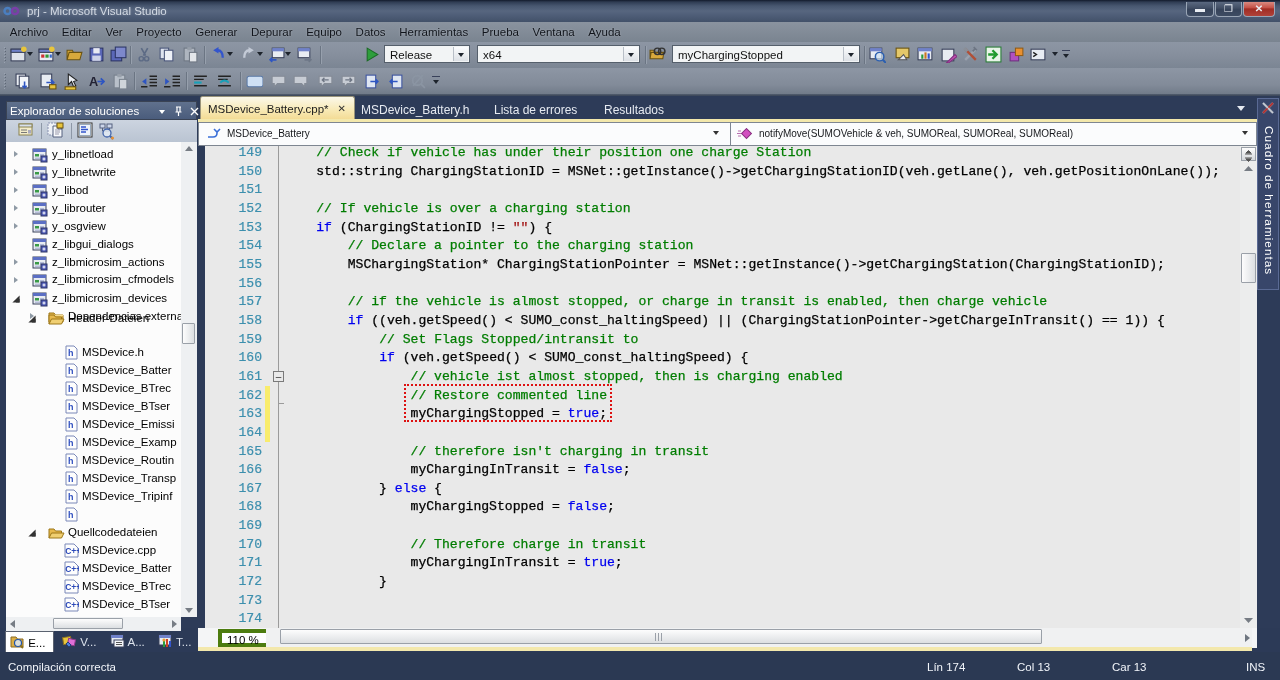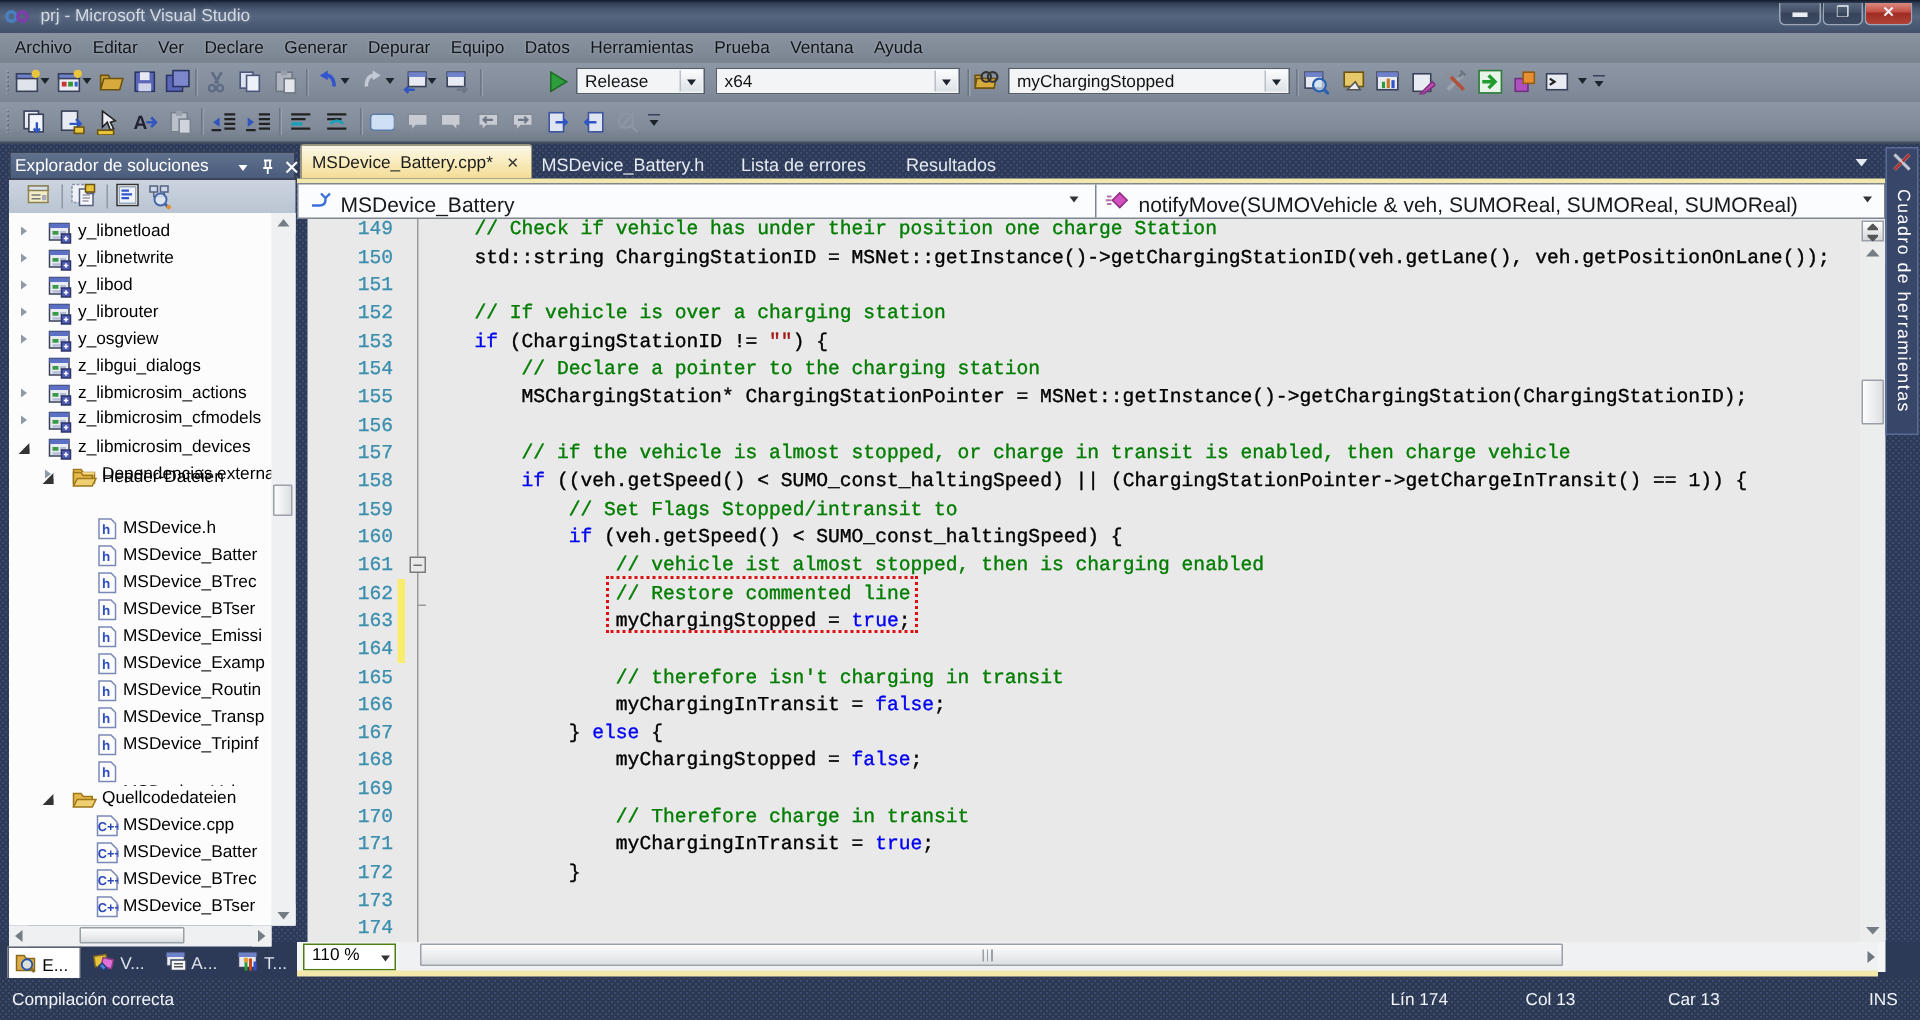--- a/index.html
+++ b/index.html
@@ -44,21 +44,21 @@
 .sthumbh{position:absolute;background:linear-gradient(#fdfdfd,#dcdfe2);border:1px solid #9aa0a8;border-radius:1px}
 
 .btab{position:absolute;top:535px;height:22px;color:#dde3ec;font-size:11.5px;padding:3px 6px 0 4px;white-space:nowrap}
 .btab.on{background:#fff;color:#000;border:1px solid #5b6270;border-bottom:none}
 
 #tabbar{left:198px;top:0;width:1059px;height:23px}
 .dtab{position:absolute;top:1px;height:22px;font-size:12px;color:#e6eaf1;padding-top:6px}
 #atab{left:2px;top:0;width:155px;height:23px;background:linear-gradient(#fbf8ea,#f8e9b4 60%,#f3dc96);border:1px solid #9a947a;border-bottom:none;border-radius:2.5px 2.5px 0 0;color:#1c1c1c;font-size:11.5px;padding:6px 0 0 7px}
 #creamline{left:198px;top:23px;width:1059px;height:3px;background:#f3e8ac}
 #navbar{left:198px;top:26px;width:1059px;height:24px;background:#fbfcfd;border:1px solid #7e8691}
-#navbar .dd{position:absolute;top:0;height:22px;font-size:14px;color:#16181c;padding-top:5px}
+#navbar .dd{position:absolute;top:0;height:22px;font-size:10px;color:#16181c;padding-top:5px}
 #navbar .vline{position:absolute;top:0;width:1px;height:22px;background:#7e8691}
 #navbar .na{position:absolute;top:8px;border-left:3.5px solid transparent;border-right:3.5px solid transparent;border-top:4.5px solid #333}
 
 #editor{left:205px;top:50px;width:1035px;height:482px;background:#e9e9e9;overflow:hidden}
 #lnums{-webkit-text-stroke:0.2px;position:absolute;left:0;top:-2px;width:57px;color:#3c8fae;font-family:"Liberation Mono",monospace;font-size:13.1px;line-height:18.65px;text-align:right;white-space:pre}
 #codepre{-webkit-text-stroke:0.25px;position:absolute;left:48.4px;top:-2px;font-family:"Liberation Mono",monospace;font-size:13.1px;line-height:18.65px;white-space:pre;color:#000}
 #codepre i{color:#007d00;font-style:normal}
 #codepre b{color:#0000f0;font-weight:normal}
 #codepre q{color:#a31515}#codepre q:before,#codepre q:after{content:none}
 #ychange{position:absolute;left:60px;top:240px;width:5px;height:56px;background:#f9ec6c}
@@ -66,21 +66,21 @@
 #foldline{position:absolute;left:73px;top:0;width:1px;height:482px;background:#9b9b9b}
 #foldtick{position:absolute;left:73px;top:257px;width:6px;height:1px;background:#9b9b9b}
 #redbox{position:absolute;left:199px;top:238px;width:208px;height:38px;border:2px dotted #dd1111}
 #vscroll{left:1240px;top:50px;width:17px;height:482px;background:#eceded}
 
 #rstrip{left:1257px;top:0;width:23px;height:532px}
 #rtab{position:absolute;left:0;top:2px;width:22px;height:192px;background:#38466a;border:1px solid #5a6a94;color:#fff}
 #rtab span{position:absolute;top:27px;left:4px;font-size:11.8px;letter-spacing:1px;writing-mode:vertical-rl;white-space:nowrap}
 
 #estrip{left:198px;top:532px;width:1059px;height:20px;background:#f4f5f6}
-#zoomcb{position:absolute;left:4px;top:1px;width:62px;height:18px;background:#fff;border:1px solid #4d7c0f;font-size:11.5px;color:#000}
+#zoomcb{position:absolute;left:20px;top:1px;width:62px;height:18px;background:#fff;border:4px solid #4d7c0f;font-size:11.5px;color:#000}
 #hscroll{position:absolute;left:68px;top:0;width:986px;height:20px;background:#f0f1f2}
 #ecream{left:198px;top:551px;width:1054px;height:4px;background:#f3e8ac}
 
 #statusbar{left:0;top:652px;width:1280px;height:28px;color:#f2f5fa;font-size:11.5px}
 #statusbar span{position:absolute;top:9px}
 </style></head><body>
 
 <div id="titlebar" class="abs">
 <svg id="vslogo" width="17" height="12" viewBox="0 0 17 12" style="position:absolute;left:3px;top:6px">
       <circle cx="4.6" cy="5" r="3.1" fill="none" stroke="#4a7ec0" stroke-width="2.5"></circle>
@@ -90,21 +90,21 @@
 <div class="wbtn" style="left:1186px;width:28px">
       <span>▬</span>
     </div>
 <div class="wbtn" style="left:1215px;width:27px">
       <span>❐</span>
     </div>
 <div class="wbtn cl" style="left:1243px;width:32px">
       <span style="font-weight:bold">✕</span>
     </div>
 </div>
-<div id="menubar" class="abs"><span style="margin-left:3px">Archivo</span><span>Editar</span><span>Ver</span><span>Declare</span><span>Generar</span><span>Depurar</span><span>Equipo</span><span>Datos</span><span>Herramientas</span><span>Prueba</span><span>Ventana</span><span>Ayuda</span></div>
+<div id="menubar" class="abs"><span style="margin-left:3px">Archivo</span><span>Editar</span><span>Ver</span><span>Proyecto</span><span>Generar</span><span>Depurar</span><span>Equipo</span><span>Datos</span><span>Herramientas</span><span>Prueba</span><span>Ventana</span><span>Ayuda</span></div>
 <div id="tb1" class="abs">
     <div class="grip" style="left:4px"></div>
     <svg class="tbi" style="left:10px" width="16" height="16" viewBox="0 0 16 16">
       <rect x="1" y="3" width="13" height="11" fill="#dfe3ea" stroke="#39415a"></rect>
       <rect x="1" y="3" width="13" height="3" fill="#6f81c9" stroke="#39415a"></rect>
       <circle cx="13" cy="3" r="2.6" fill="#e8c53c"></circle>
     </svg>
     <div class="caret" style="left:27px"></div>
     <svg class="tbi" style="left:38px" width="16" height="16" viewBox="0 0 16 16">
       <rect x="1" y="3" width="13" height="11" fill="#e8ecf2" stroke="#39415a"></rect>

